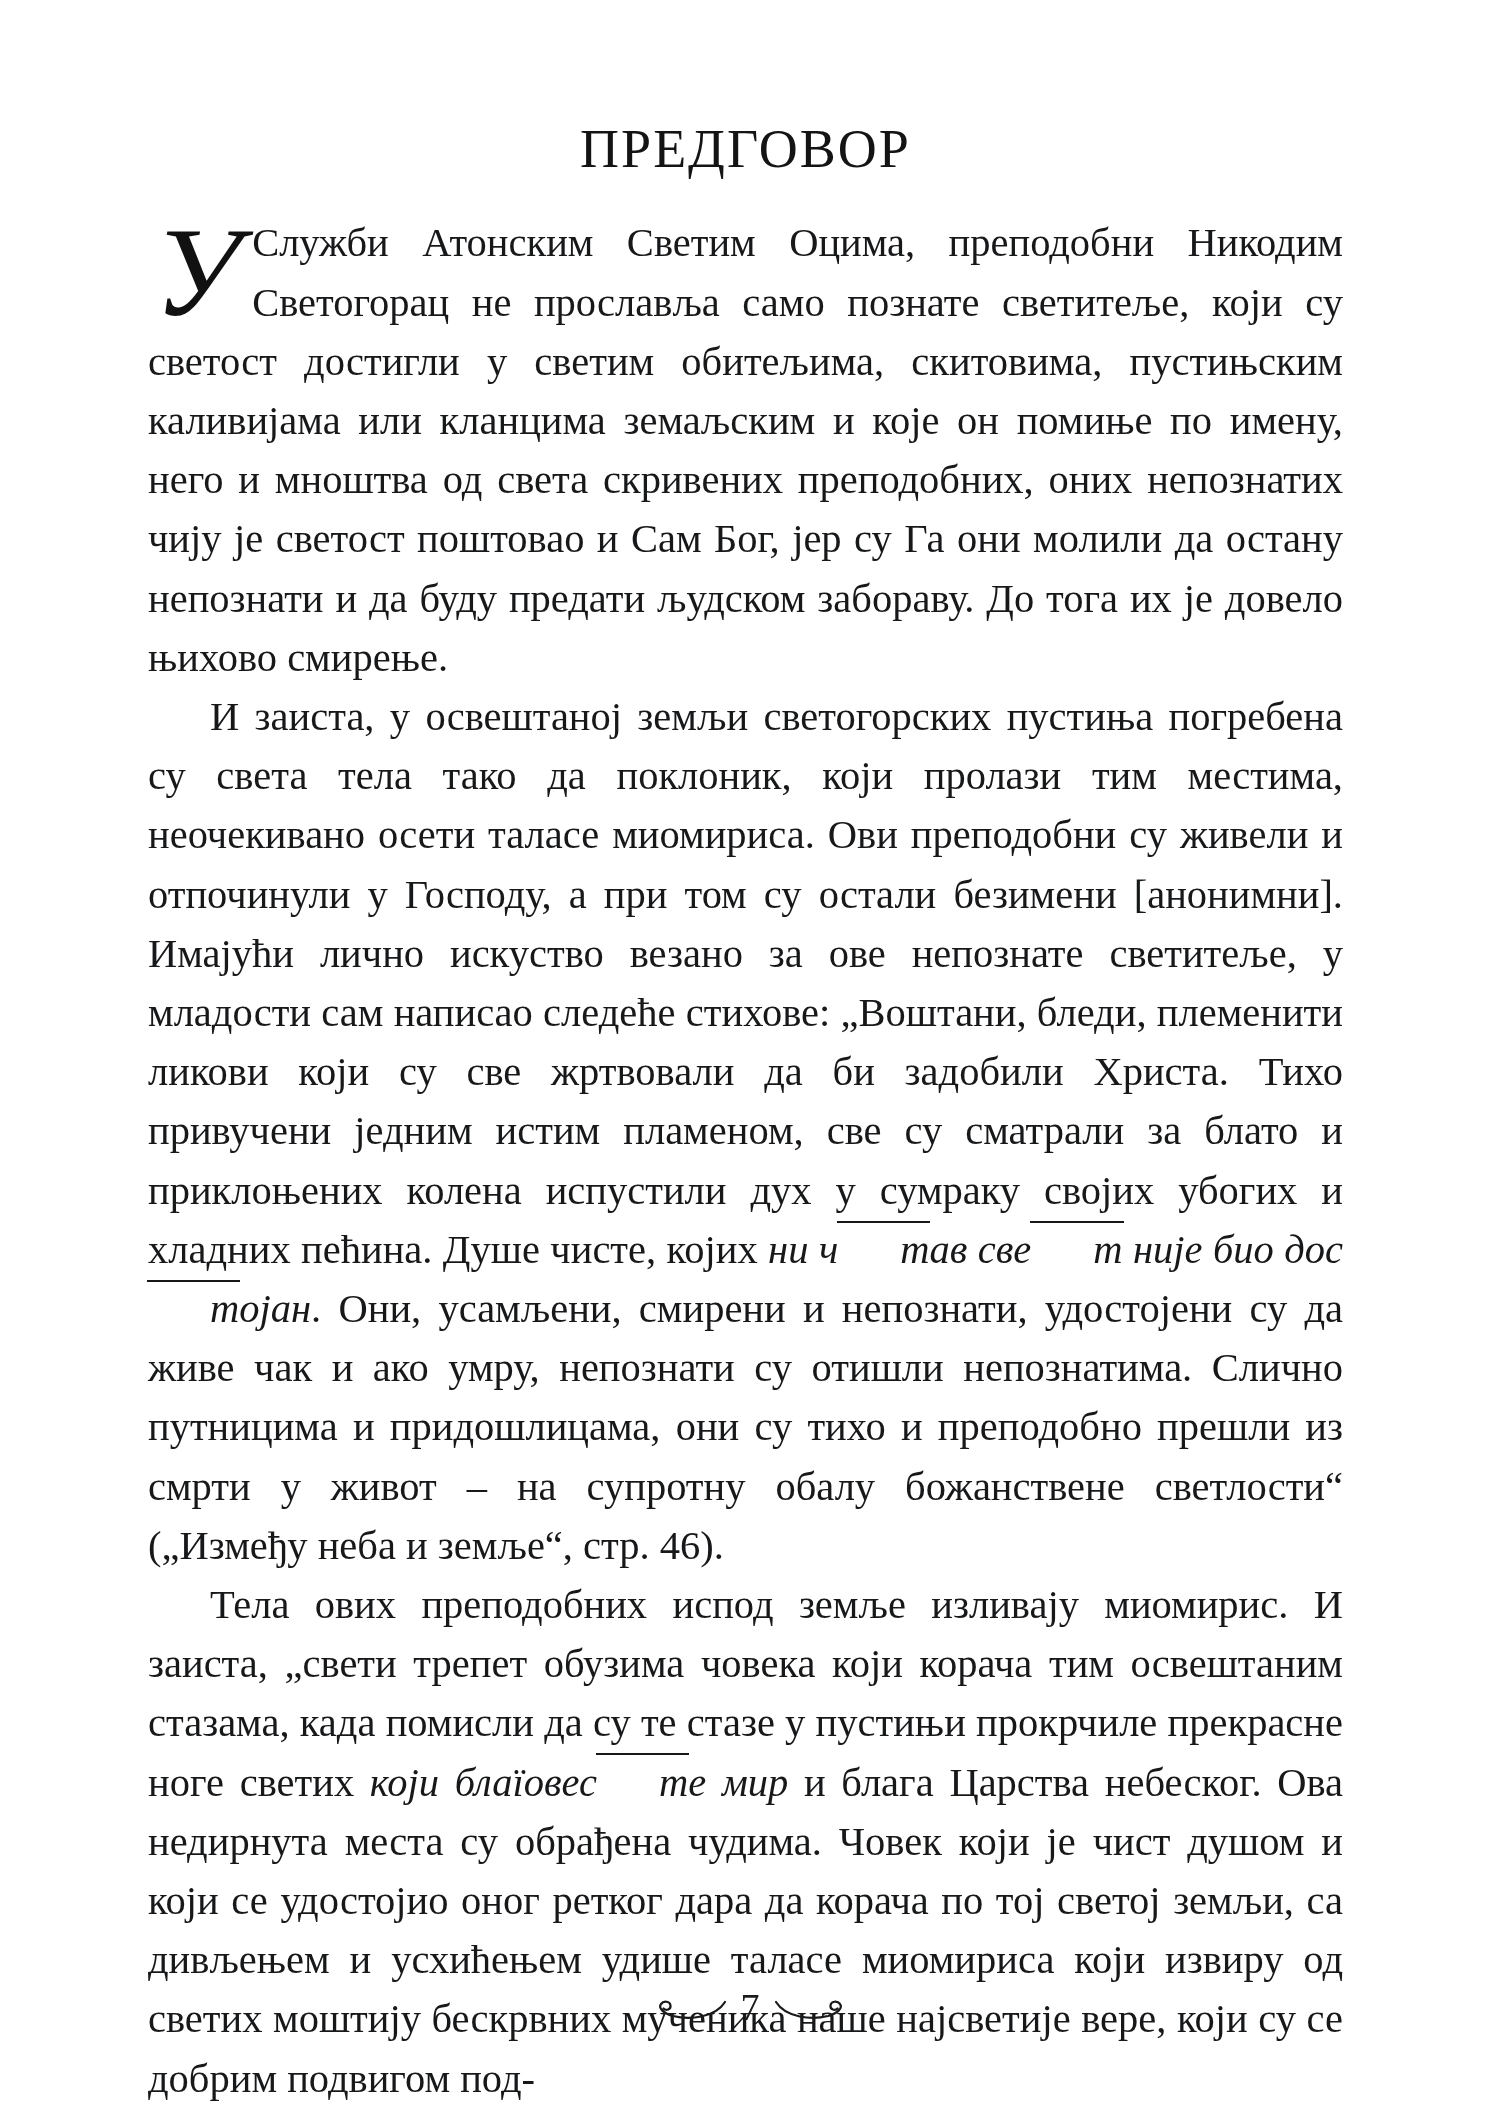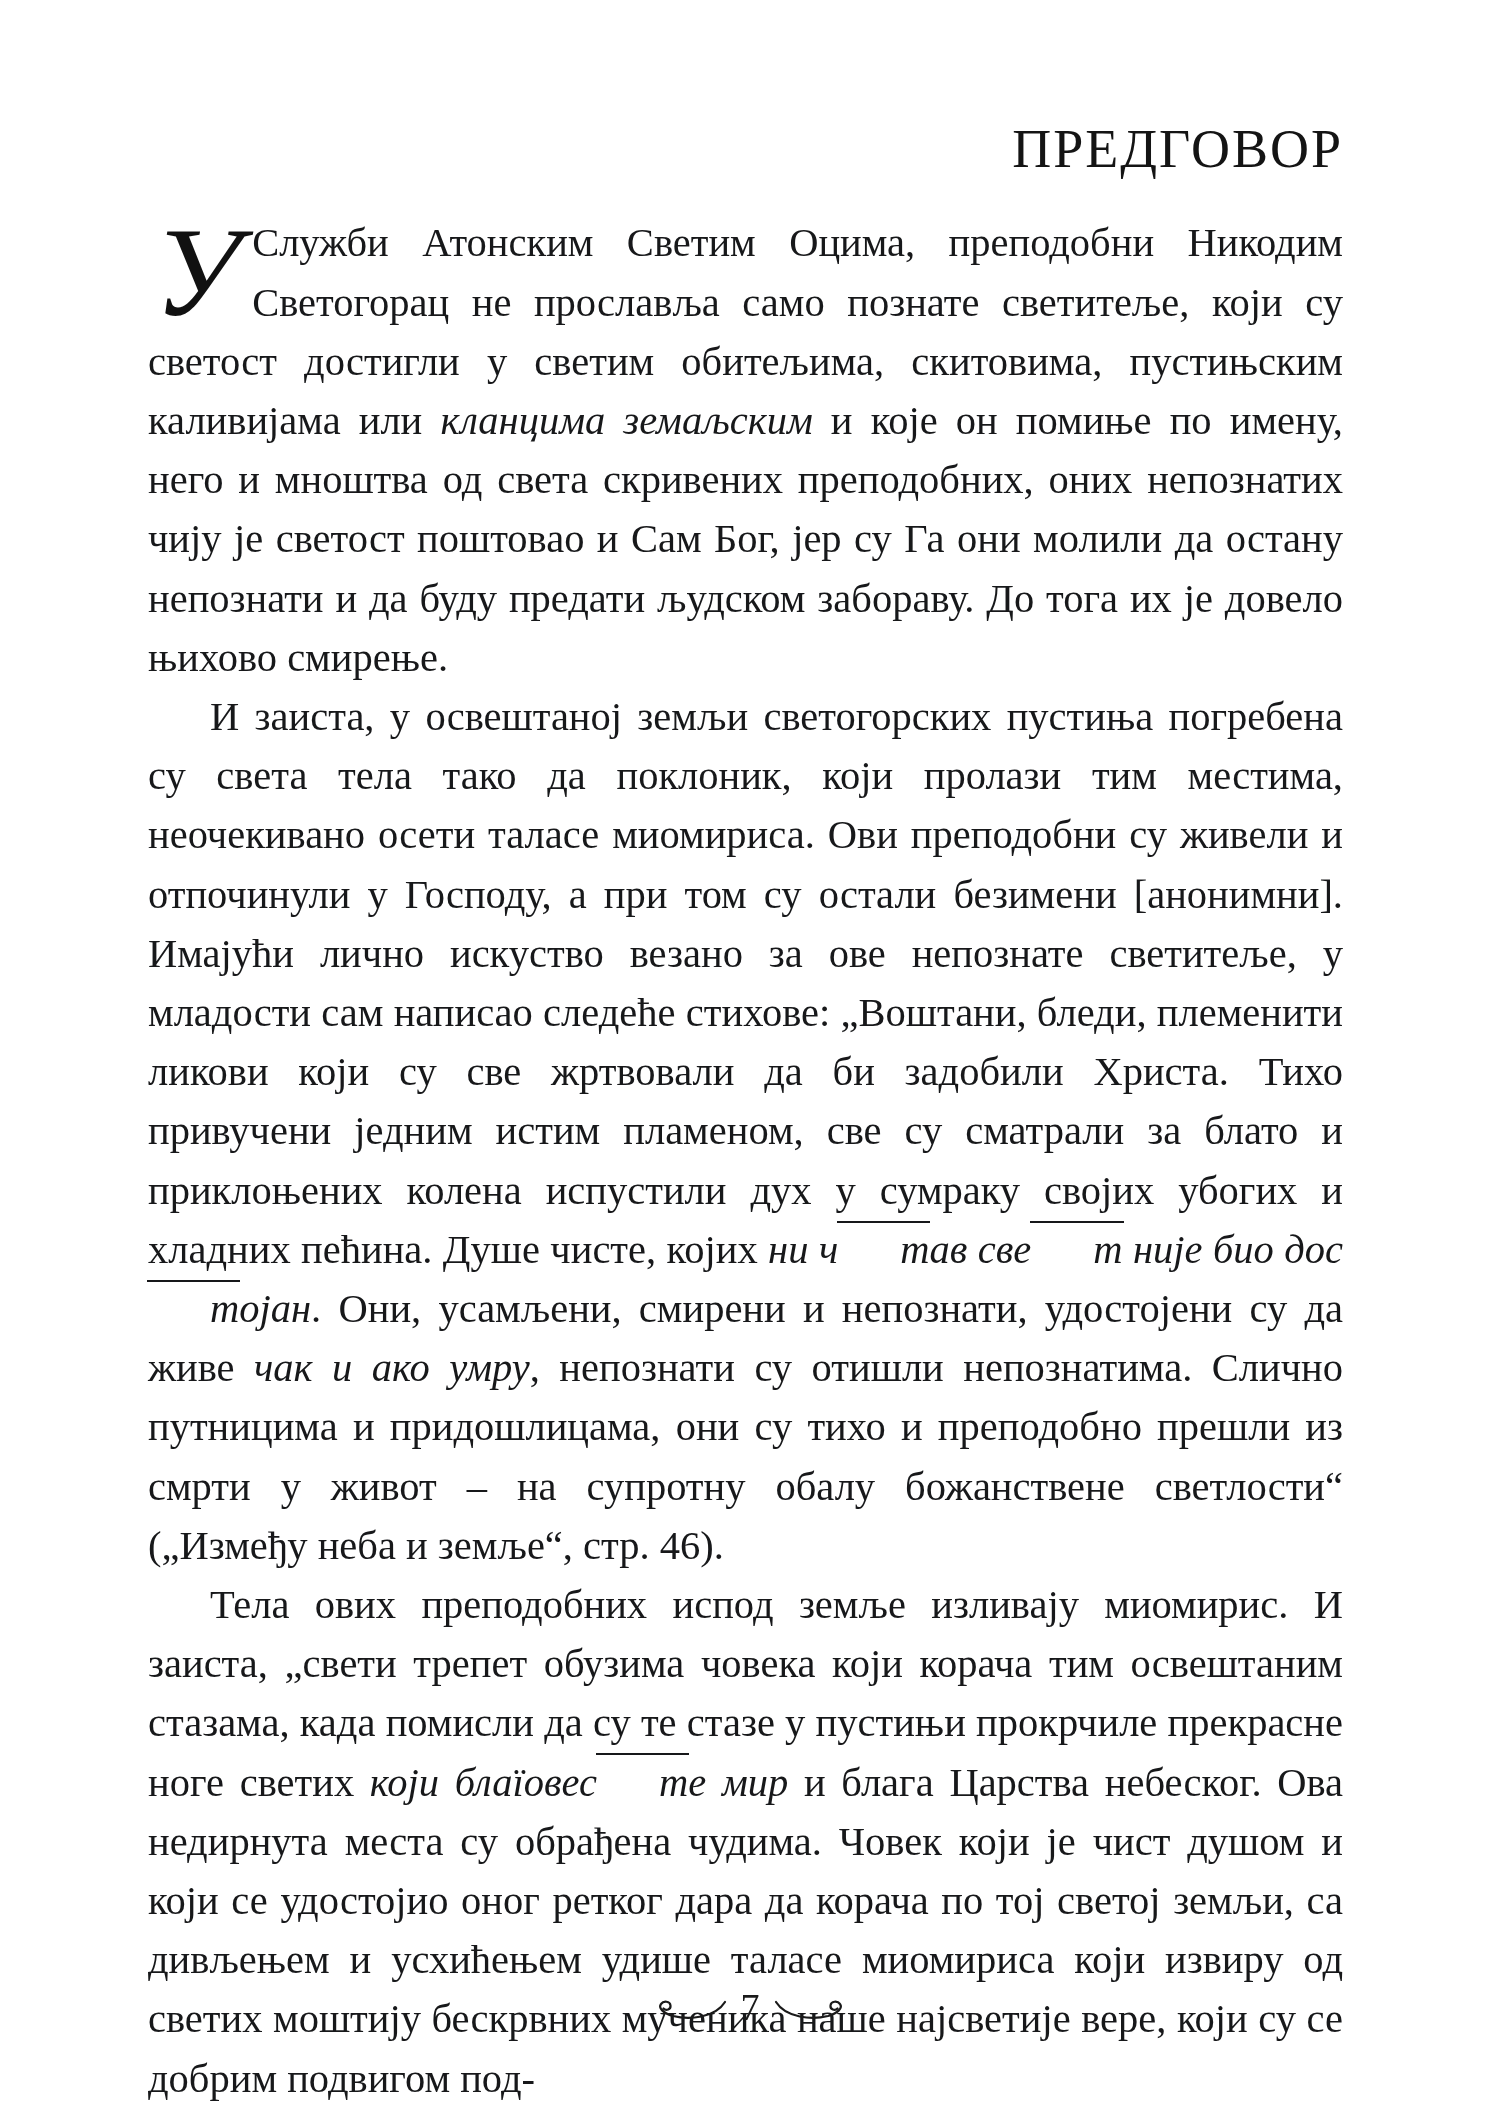--- a/index.html
+++ b/index.html
@@ -19,21 +19,21 @@
   }
 
   .content {
     position: absolute;
     left: 148px;
     top: 120px;
     width: 1195px;
   }
 
   .page-title {
-    text-align: right;
+    text-align: center;
     font-size: 54px;
     letter-spacing: 2px;
     font-weight: 400;
     margin: 0 0 34px 0;
     line-height: 1.1;
     color: #141414;
   }
 
   .body-text {
     font-size: 40.5px;
@@ -58,21 +58,20 @@
     font-family: "Liberation Serif", "DejaVu Serif", serif;
     font-style: italic;
     font-size: 128px;
     line-height: 0.86;
     margin: 4px 12px -18px 6px;
     color: #111111;
     font-weight: 400;
   }
 
   .ital {
-    font-style: italic;
   }
 
   
   .ital-sr {
     font-style: italic;
   }
   .ovb {
     position: relative;
     display: inline-block;
   }

